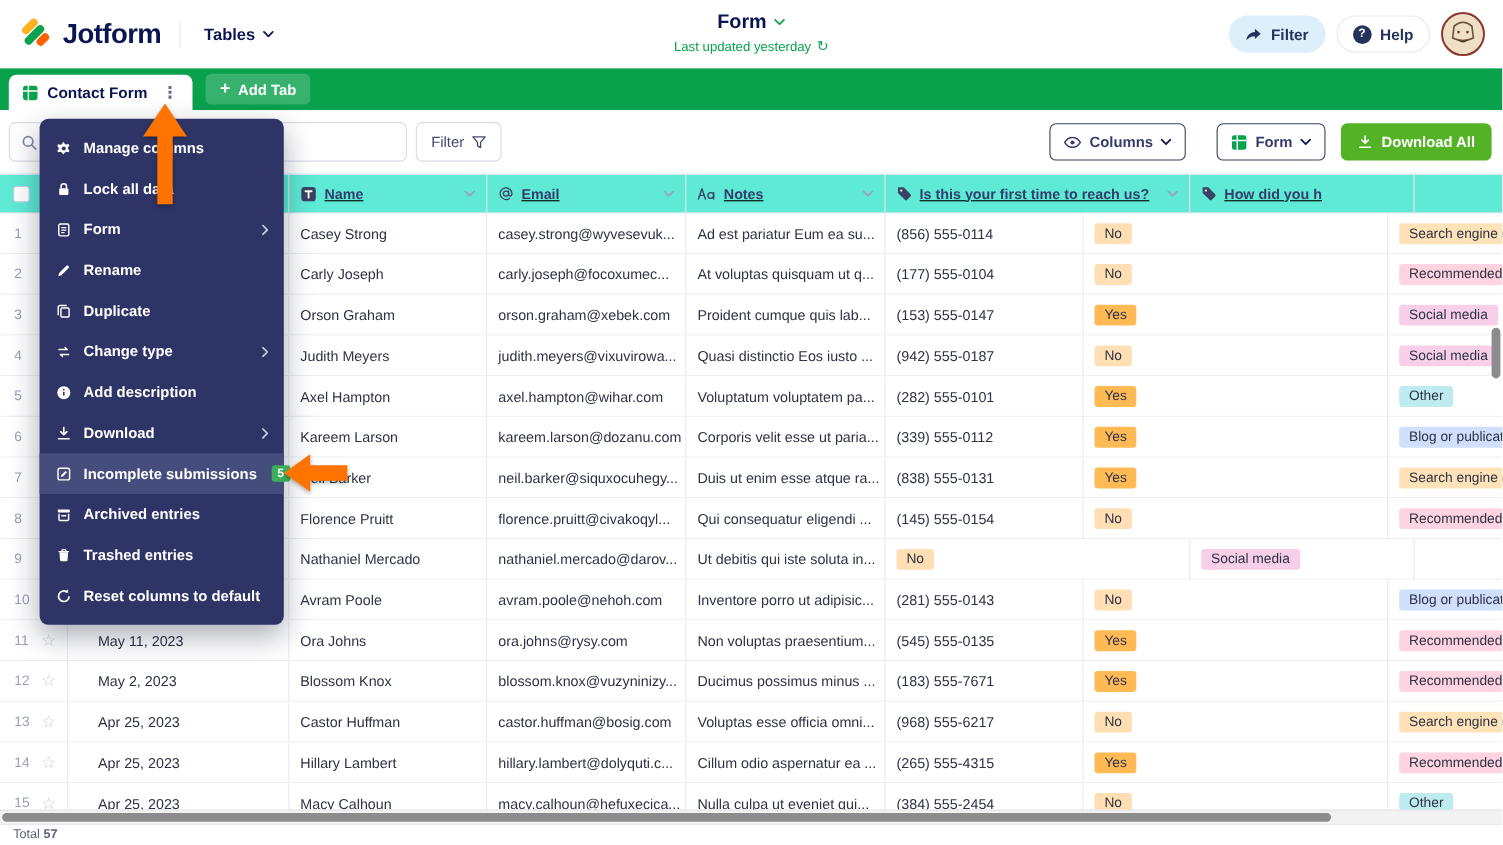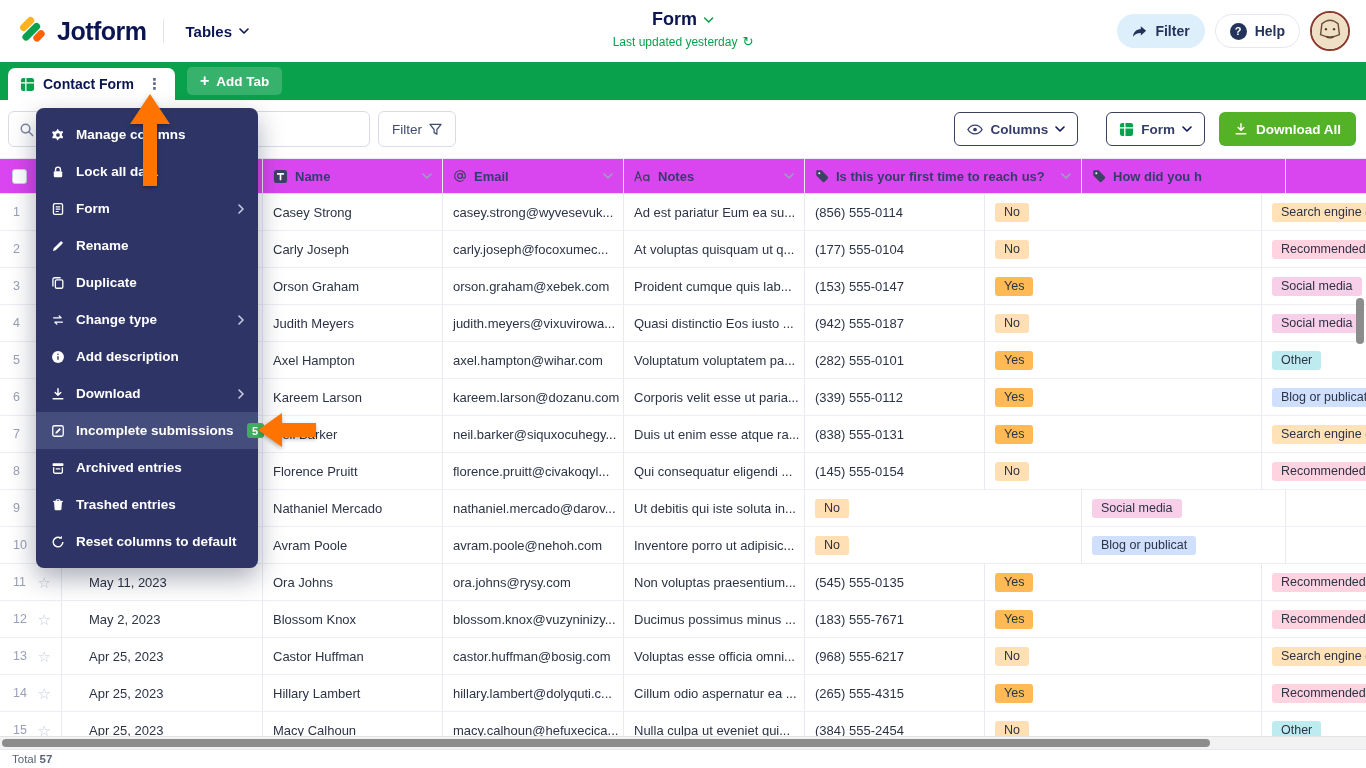--- a/index.html
+++ b/index.html
@@ -42,21 +42,21 @@
   .toolbar { height:58px; display:flex; align-items:center; gap:8px; padding:0 8px; background:#fff; }
   .searchbox { width:362px; height:36px; border:1px solid #D9DCE8; border-radius:6px; display:flex; align-items:center; gap:8px; padding:0 10px; color:#7C87A5; background:#fff; }
   .s-input { border:none; outline:none; flex:1; font-size:13px; font-family:inherit; color:#333; min-width:0; }
   .filter-btn { height:36px; border:1px solid #D9DCE8; background:#fff; border-radius:6px; display:flex; align-items:center; gap:7px; padding:0 13px; font-size:13.5px; color:#404B6E; }
   .flex-spacer { flex:1; }
   .outline-btn { height:34px; border:1px solid #39415F; background:#fff; border-radius:6px; display:flex; align-items:center; gap:7px; padding:0 12px; font-size:13.5px; font-weight:600; color:#343C6A;margin-left:20px; }
   .dl-btn { height:34px; border:none; background:var(--download_green,#54B226); border-radius:6px; display:flex; align-items:center; gap:8px; padding:0 15px; font-size:13.5px; font-weight:700; color:#fff; margin-left:6px; margin-right:2px; }
 
   
   .tablewrap { position:relative; }
-  .thead { display:flex; height:36px; background:#d946ef; border-top:1px solid #E8EAF1; border-bottom:1px solid #E2E4EE; }
+  .thead { display:flex; height:36px; background:#5eead4; border-top:1px solid #E8EAF1; border-bottom:1px solid #E2E4EE;text-decoration:underline; }
   .th { display:flex; align-items:center; gap:7px; padding:0 10px; border-right:1px solid #E8EAF1; font-size:13px; font-weight:700; color:#343C6A; flex:none; overflow:hidden; white-space:nowrap; }
   .th-num { padding-left:12px; }
   .th-icon { display:inline-flex; color:#3A4363; flex:none; }
   .th-caret { margin-left:auto; color:#9AA3BC; flex:none; display:inline-flex; cursor:pointer; }
   .checkbox { width:15px; height:15px; border:1px solid #C9CEDE; border-radius:3px; background:#fff; display:inline-block; cursor:pointer; }
   .tr { display:flex; height:37px; border-bottom:1px solid #EDEEF3; background:#fff; }
   .td { display:flex; align-items:center; padding:0 10px; border-right:1px solid #E8EAF1; font-size:13px; color:#2C3345; flex:none; overflow:hidden; white-space:nowrap; }
   .td-num { justify-content:space-between; padding:0 10px 0 13px; }
   .td-date { padding-left:27px; }
   .rownum { color:#98A0B5; font-size:12.5px; }
@@ -452,20 +452,21 @@
         </div>
         <div class="tr">
           <div class="td td-num" style="width:62px">
             <span class="rownum">10</span>
             <span class="star">☆</span>
           </div>
           <div class="td td-date" style="width:201px"></div>
           <div class="td" style="width:180px">Avram Poole</div>
           <div class="td" style="width:181px">avram.poole@nehoh.com</div>
           <div class="td" style="width:181px">Inventore porro ut adipisic...</div>
+          <div class="td" style="width:180px">(281) 555-0143</div>
           <div class="td" style="width:277px">
             <span class="pill" style="background:#FFDFB3">No</span>
           </div>
           <div class="td" style="width:204px">
             <span class="pill" style="background:#CFDFFC">Blog or publicat</span>
           </div>
         </div>
         <div class="tr">
           <div class="td td-num" style="width:62px">
             <span class="rownum">11</span>

